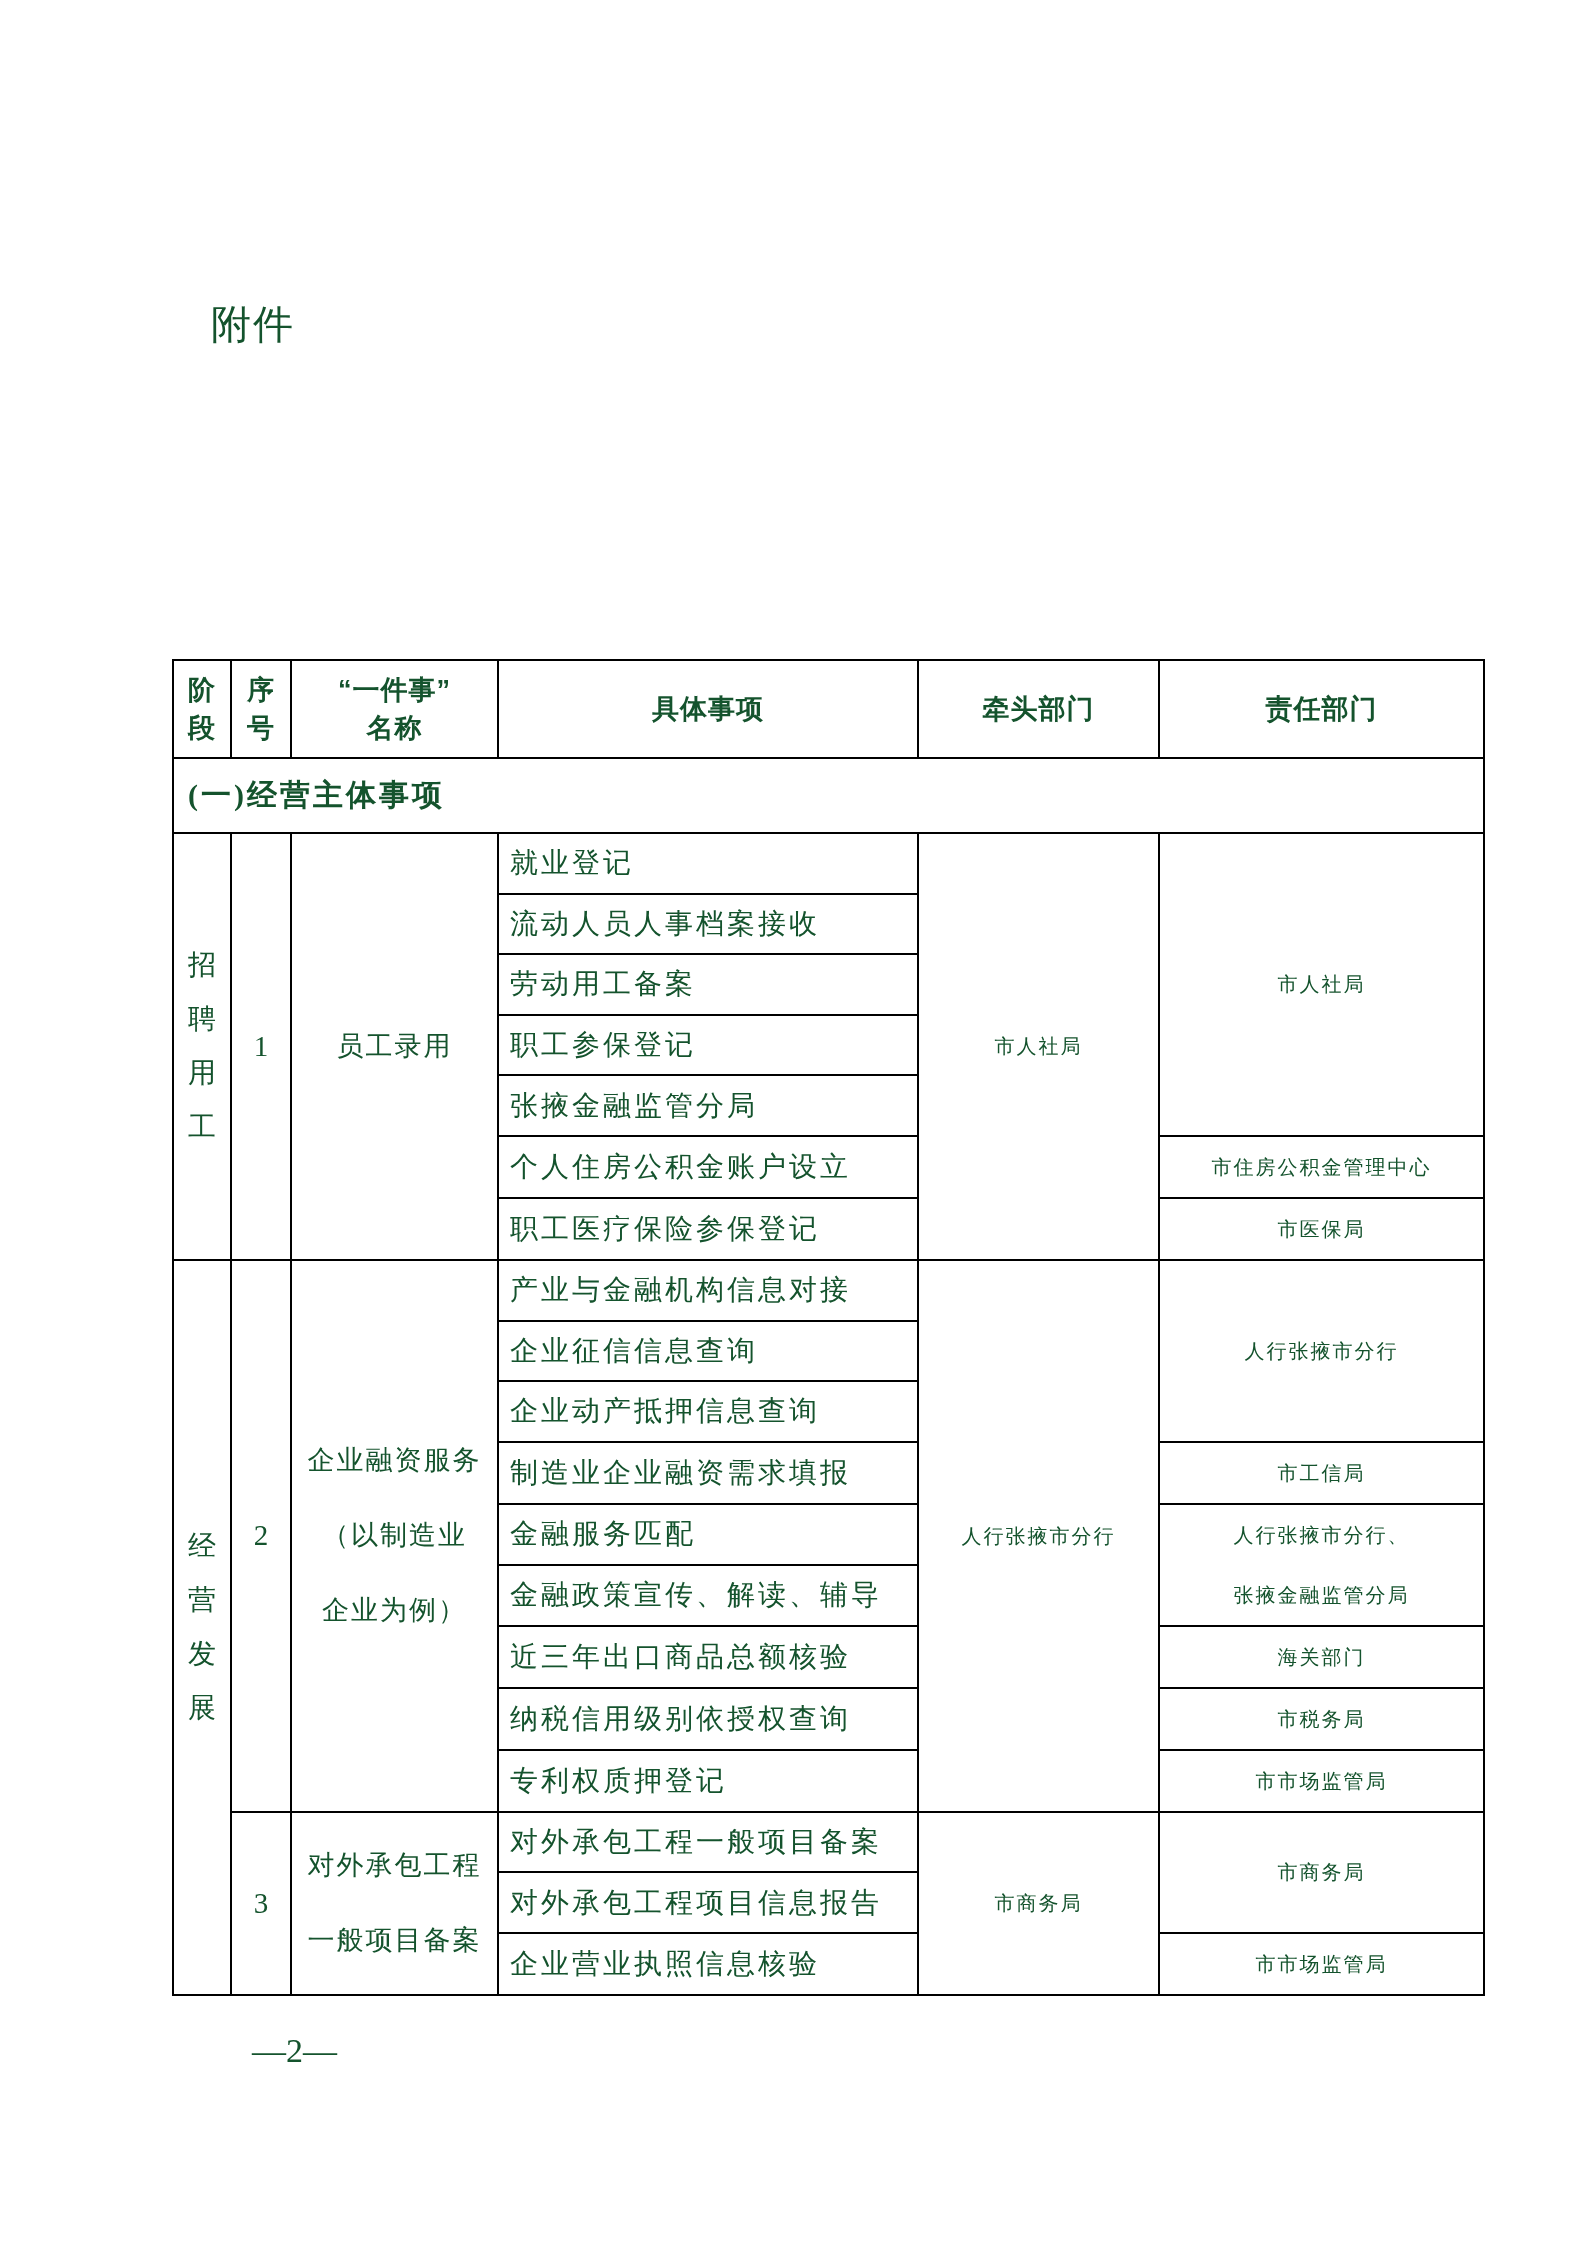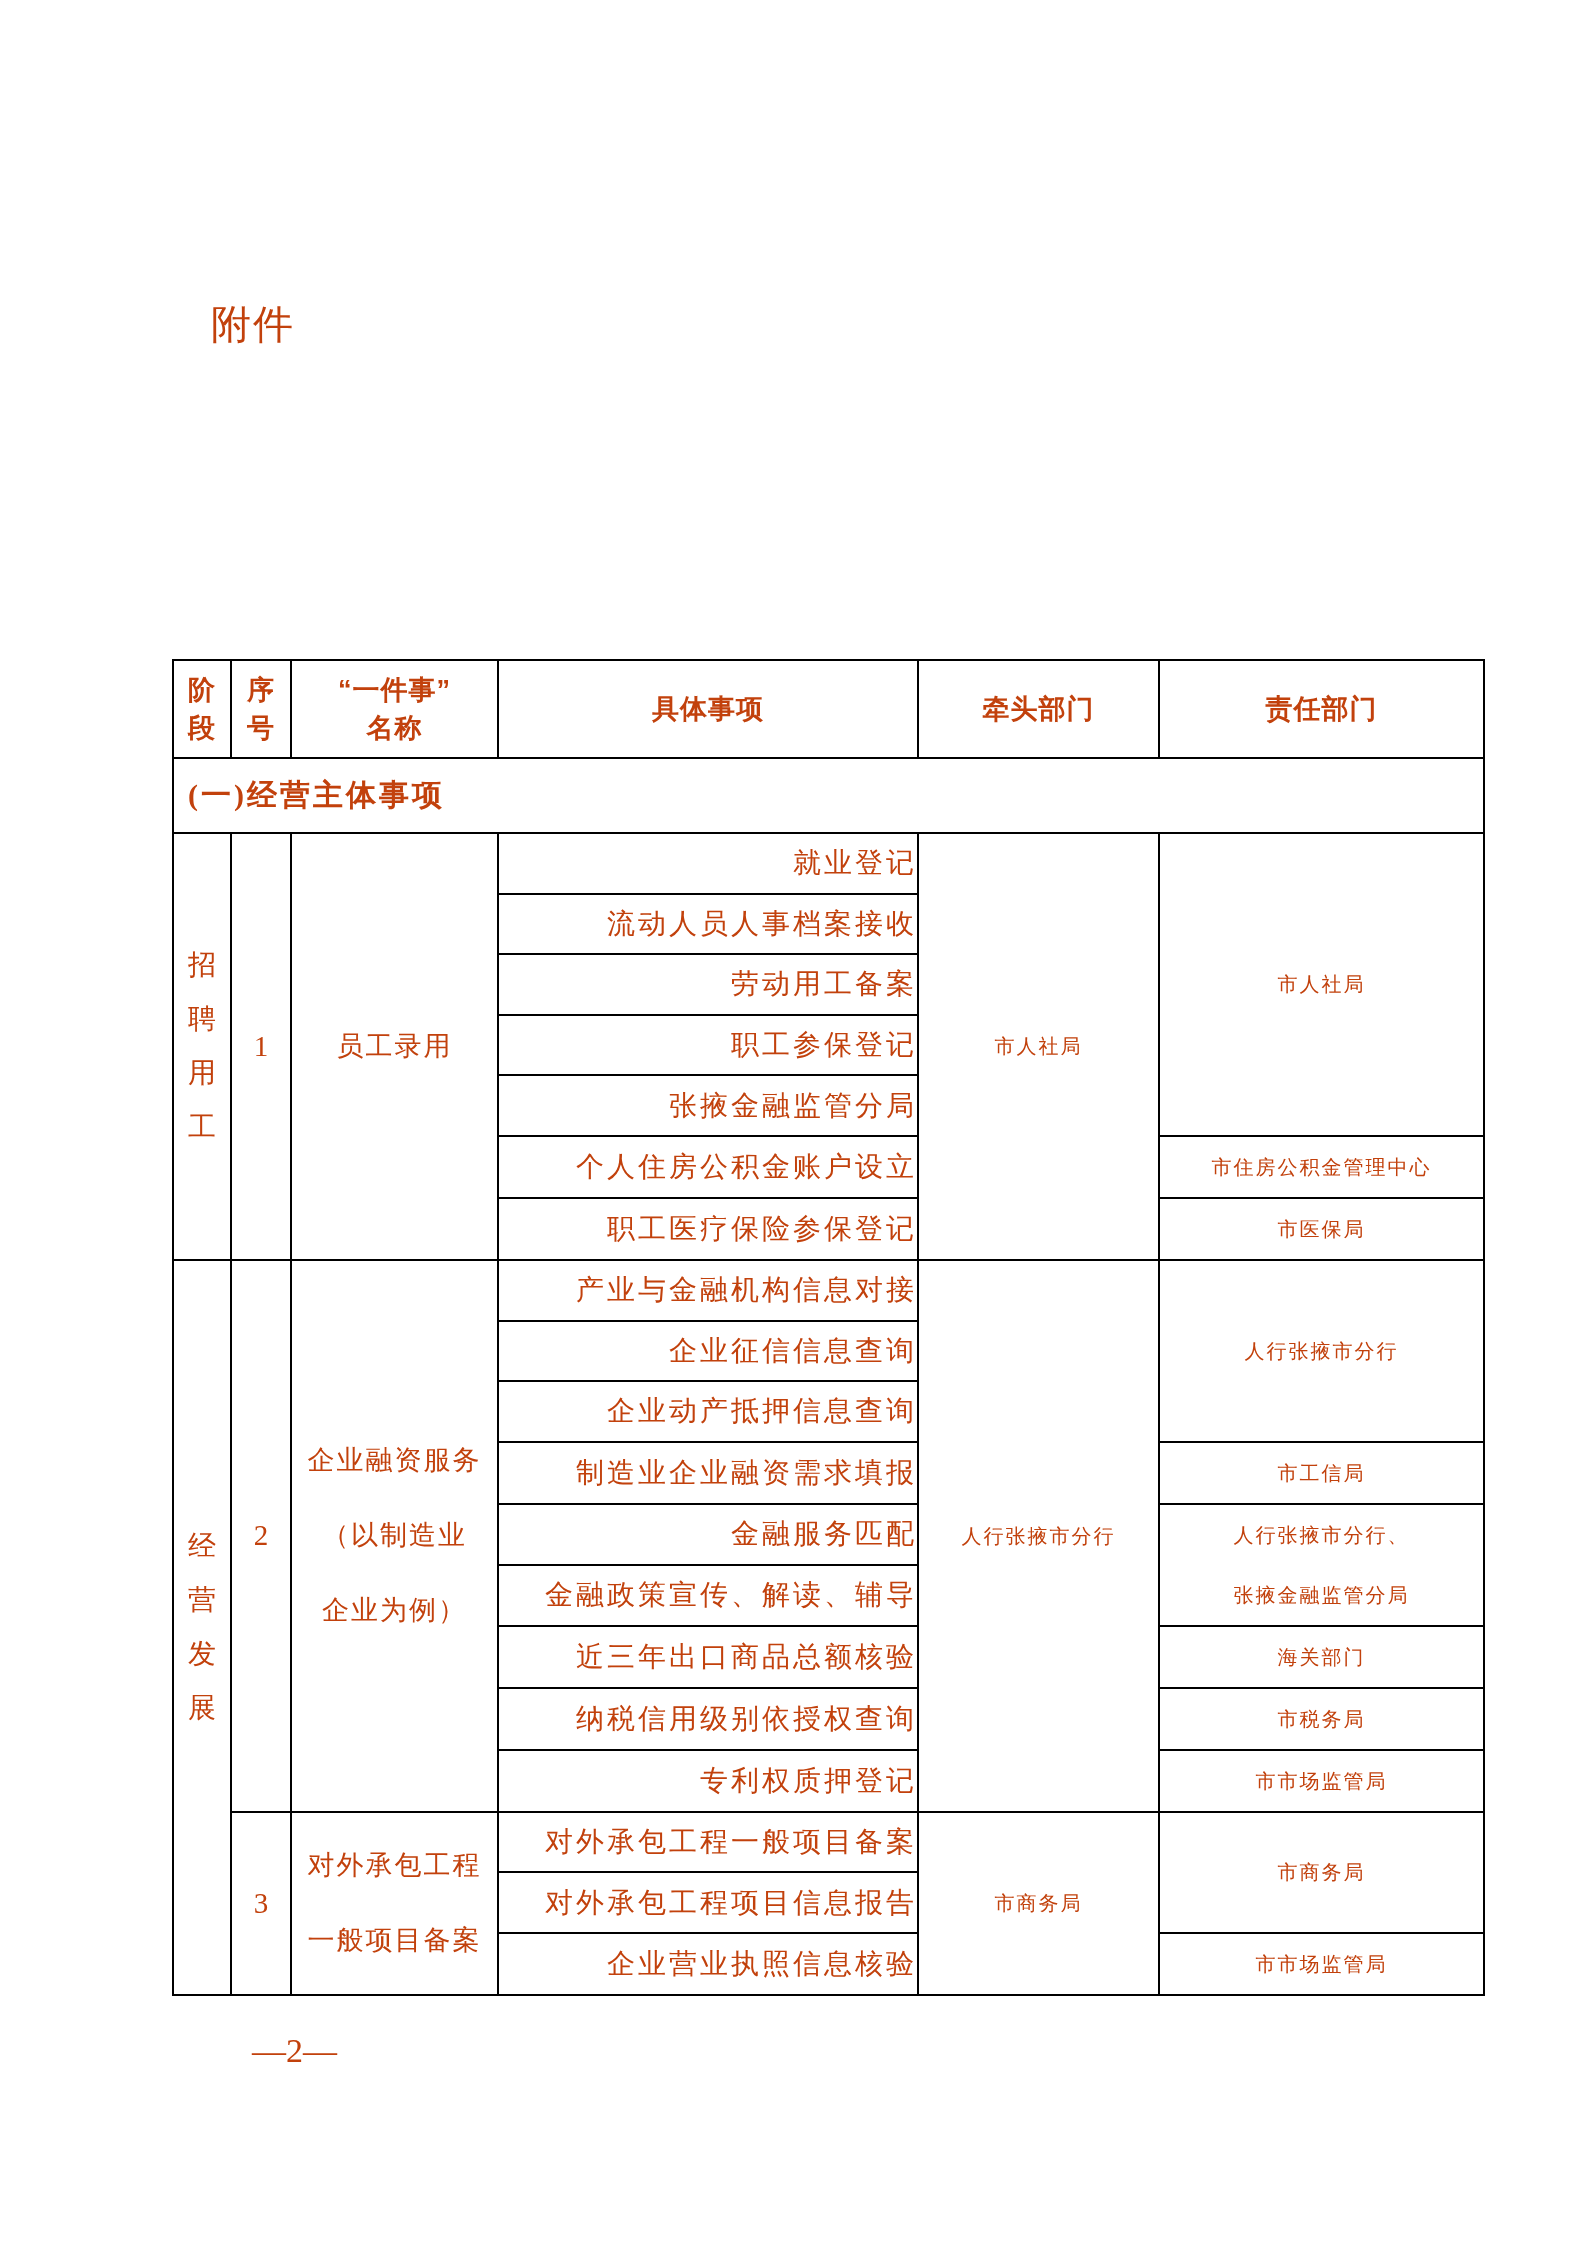--- a/index.html
+++ b/index.html
@@ -1,18 +1,18 @@
 <!DOCTYPE html>
 <html><head>
 <meta charset="utf-8">
 <style>
   html,body { margin:0; padding:0; background:#ffffff; }
   .page {
     position:relative; width:1587px; height:2245px; background:#ffffff;
-    color:#c2410c; font-family:"Liberation Serif","DejaVu Serif",serif; overflow:hidden;
+    color:#14532d; font-family:"Liberation Serif","DejaVu Serif",serif; overflow:hidden;
   }
   .attachment {
     position:absolute; left:211px; top:301px;
     font-family:"Liberation Sans","DejaVu Sans",sans-serif;
     font-size:40px; line-height:46px; font-weight:500; letter-spacing:2px;
   }
   .title {
     position:absolute; left:0; top:430px; width:100%;
     text-align:center; font-weight:bold; font-size:50px; line-height:80px;
     letter-spacing:1px;
@@ -31,21 +31,21 @@
   .doc-table th {
     font-family:"Liberation Sans","DejaVu Sans",sans-serif;
     font-size:27px; font-weight:bold; line-height:38px;
     white-space:pre-line; letter-spacing:1px;
   }
   td.section-cell {
     text-align:left; padding-left:14px;
     font-size:30px; font-weight:600; letter-spacing:3px;
   }
   td.item-cell {
-    text-align:right; padding-left:11px;
+    text-align:left; padding-left:11px;
     font-size:28px; letter-spacing:3px;
   }
   td.dept-cell {
     font-size:20px; letter-spacing:2px;
     white-space:pre-line; line-height:60px;
   }
   td.name-cell {
     font-size:27px; letter-spacing:2px;
     white-space:pre-line; line-height:75px;
   }

